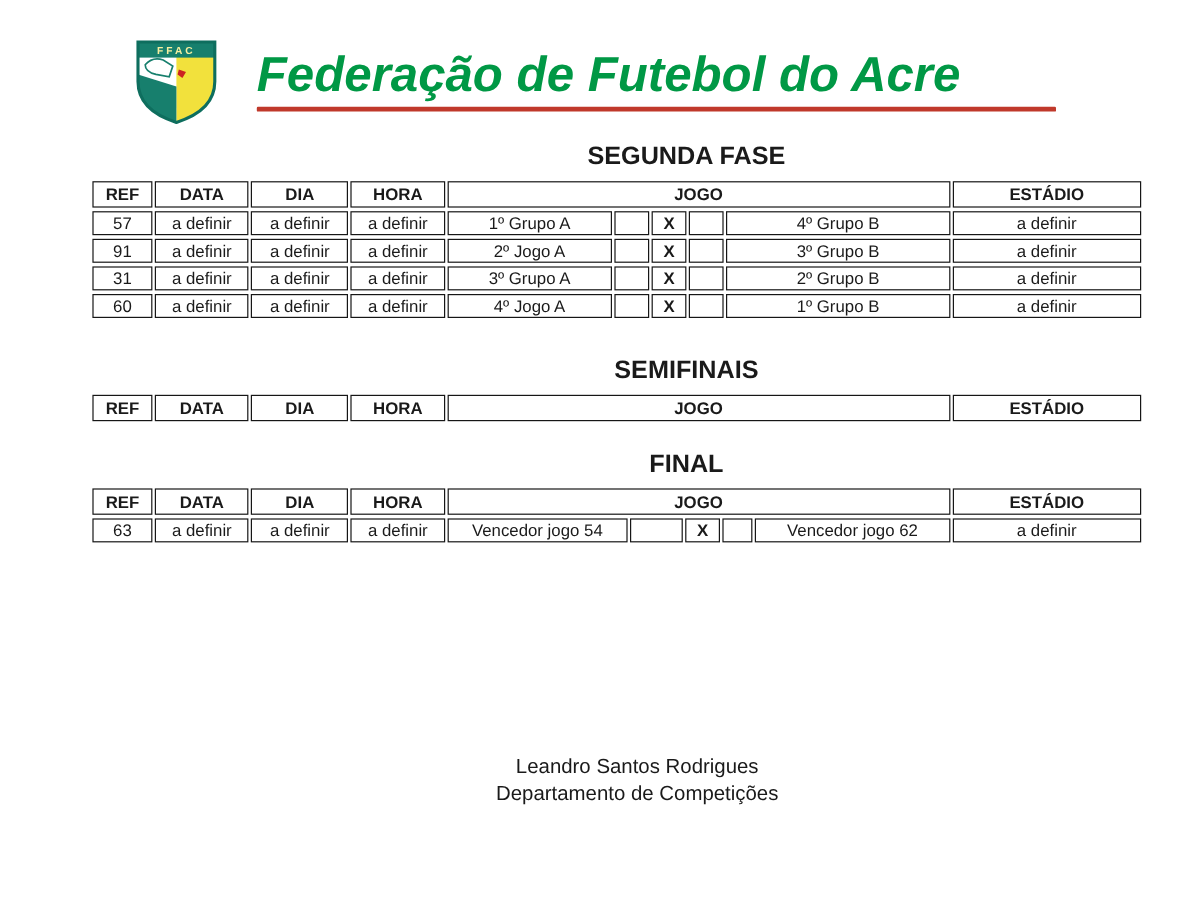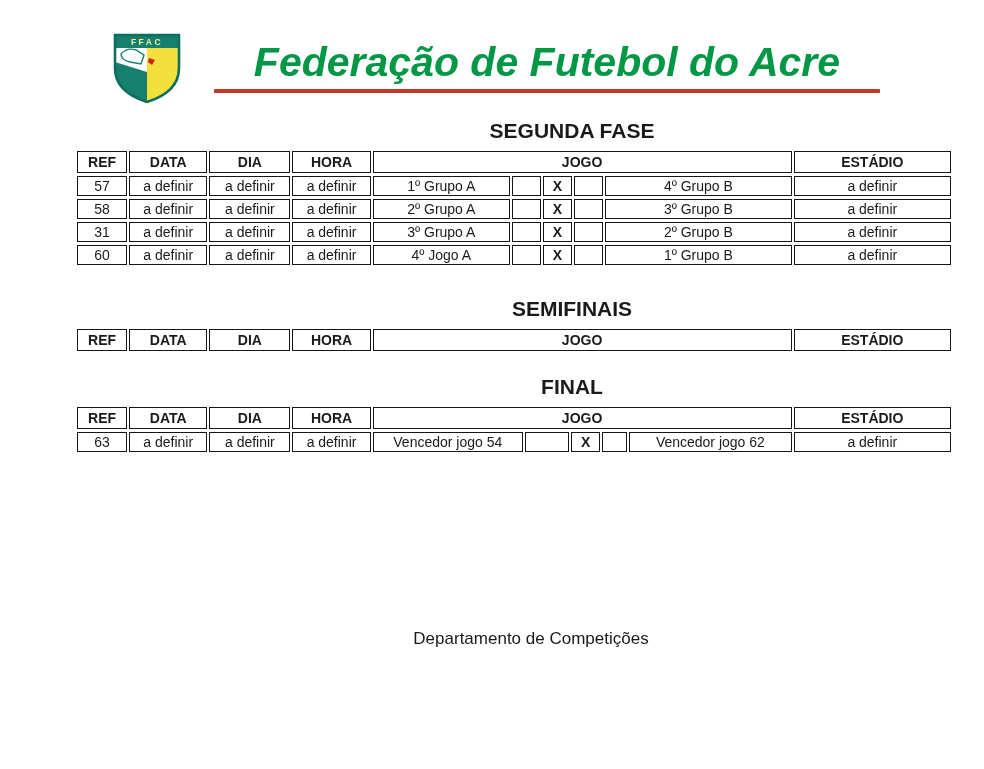--- a/index.html
+++ b/index.html
@@ -8,21 +8,21 @@
     background: #ffffff;
     font-family: "Liberation Sans", sans-serif;
     color: #1a1a1a;
     position: relative;
     overflow: hidden;
   }
   .page { position: absolute; inset: 0; background: #fff; }
 
   
   .logo { position: absolute; left: 108px; top: 30px; width: 78px; height: 76px; }
-  .title-block { position: absolute; left: 214px; top: 38px; width: 666px; text-align: center; }
+  .title-block { position: absolute; left: 214px; top: 38px; width: 666px; text-align: left; }
   .fed-title {
     font-size: 41px; font-weight: 700; font-style: italic;
     color: #009845; letter-spacing: 0px; line-height: 48px;
     white-space: nowrap;
   }
   .title-underline { height: 4px; background: #c0392b; margin-top: 3px; border-radius: 1px; }
 
   
   .content { position: absolute; left: 75px; top: 118px; width: 880px; }
   .section-title {
@@ -136,25 +136,25 @@
         <td>a definir</td>
         <td>a definir</td>
         <td>1º Grupo A</td>
         <td></td>
         <td class="versus">X</td>
         <td></td>
         <td>4º Grupo B</td>
         <td>a definir</td>
       </tr>
       <tr>
-        <td>58</td>
-        <td>a definir</td>
-        <td>a definir</td>
-        <td>a definir</td>
-        <td>2º Grupo A</td>
+        <td>91</td>
+        <td>a definir</td>
+        <td>a definir</td>
+        <td>a definir</td>
+        <td>2º Jogo A</td>
         <td></td>
         <td class="versus">X</td>
         <td></td>
         <td>3º Grupo B</td>
         <td>a definir</td>
       </tr>
       <tr>
         <td>31</td>
         <td>a definir</td>
         <td>a definir</td>
@@ -239,17 +239,18 @@
         <td></td>
         <td class="versus">X</td>
         <td></td>
         <td>Vencedor jogo 62</td>
         <td>a definir</td>
       </tr>
     </tbody>
       </table>
 
     <div class="doc-footer">
+      <div>Leandro Santos Rodrigues</div>
       <div>Departamento de Competições</div>
     </div>
 
   </div>
 </div>
 
 </body></html>

